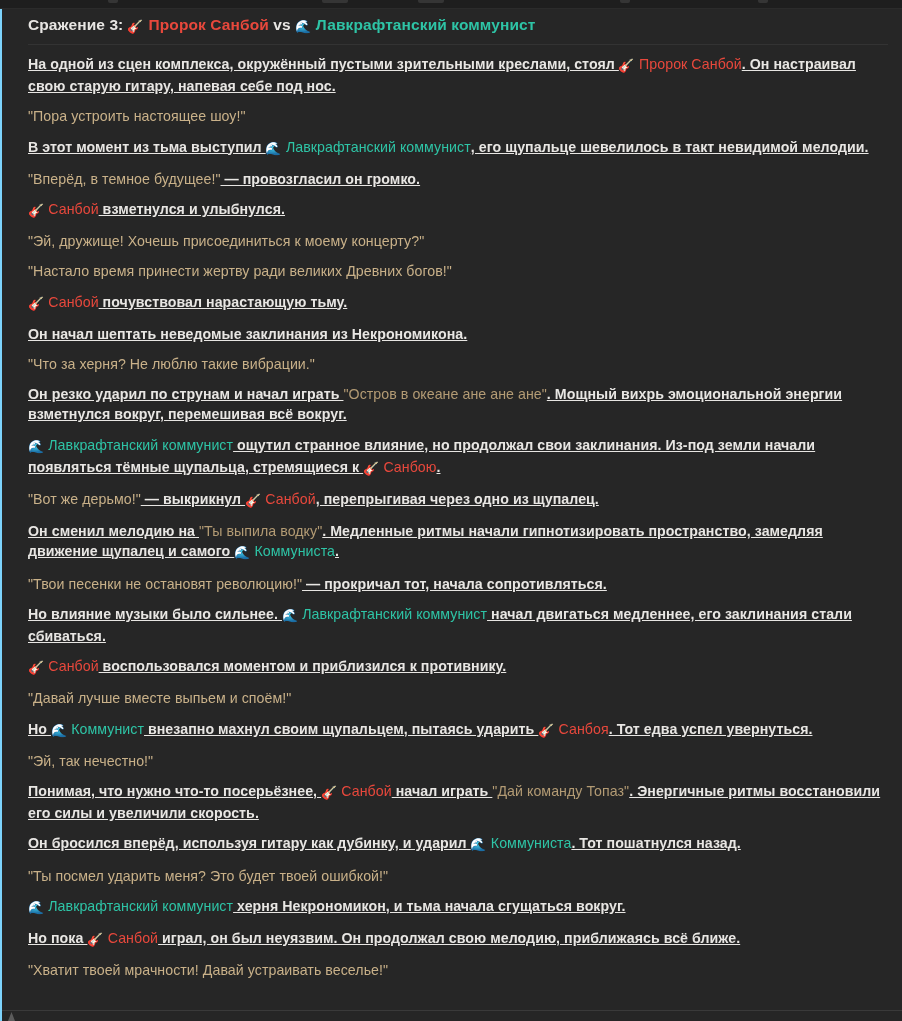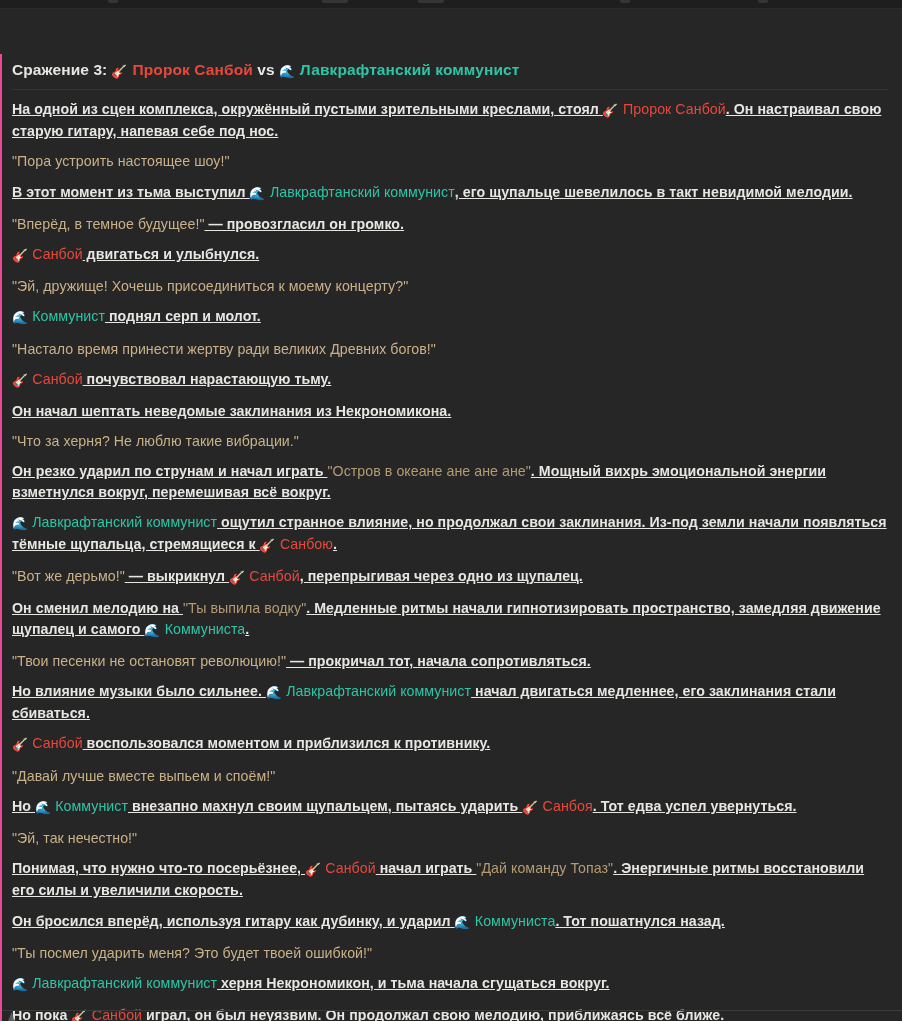--- a/index.html
+++ b/index.html
@@ -32,26 +32,25 @@
   .top-strip .ghost {
     position: absolute;
     top: -4px;
     height: 7px;
     background: #3a3a3a;
     border-radius: 2px;
     opacity: .85;
   }
   .chat-body {
     flex: 1 1 auto;
-    padding: 0 14px 0 10px;
+    padding: 0 14px 0 26px;
     background: #262626;
-    border-left: 2px solid #ec4899;
+    border-left: 2px solid #7dd3fc;
     position: relative;
     overflow: hidden;
-    margin-top: 45px;
   }
 
   
   .msg-header {
     padding: 6px 0 8px 0;
     border-bottom: 1px solid #333333;
     margin-bottom: 4px;
   }
   .msg-header .line {
     font-size: 15.5px;
@@ -145,23 +144,22 @@
         <span class="emoji">🌊</span>
         <span class="villain" style="font-weight:bold">Лавкрафтанский коммунист</span>
       </div>
     </div>
 
     <div id="paragraphs">
         <div class="para"><span class="bold">На одной из сцен комплекса, окружённый пустыми зрительными креслами, стоял </span><span class="emoji">🎸</span><span class="hero"> Пророк Санбой</span><span class="bold">. Он настраивал свою старую гитару, напевая себе под нос.</span></div>
         <div class="para dialogue"><span class="quote">"Пора устроить настоящее шоу!"</span></div>
         <div class="para"><span class="bold">В этот момент из тьма выступил </span><span class="emoji">🌊</span><span class="villain"> Лавкрафтанский коммунист</span><span class="bold">, его щупальце шевелилось в такт невидимой мелодии.</span></div>
         <div class="para"><span class="quote">"Вперёд, в темное будущее!"</span><span class="bold"> — провозгласил он громко.</span></div>
-        <div class="para"><span class="emoji">🎸</span><span class="hero"> Санбой</span><span class="bold"> двигаться и улыбнулся.</span></div>
+        <div class="para"><span class="emoji">🎸</span><span class="hero"> Санбой</span><span class="bold"> взметнулся и улыбнулся.</span></div>
         <div class="para dialogue"><span class="quote">"Эй, дружище! Хочешь присоединиться к моему концерту?"</span></div>
-        <div class="para"><span class="emoji">🌊</span><span class="villain"> Коммунист</span><span class="bold"> поднял серп и молот.</span></div>
         <div class="para dialogue"><span class="quote">"Настало время принести жертву ради великих Древних богов!"</span></div>
         <div class="para"><span class="emoji">🎸</span><span class="hero"> Санбой</span><span class="bold"> почувствовал нарастающую тьму.</span></div>
         <div class="para"><span class="bold">Он начал шептать неведомые заклинания из Некрономикона.</span></div>
         <div class="para dialogue"><span class="quote">"Что за херня? Не люблю такие вибрации."</span></div>
         <div class="para"><span class="bold">Он резко ударил по струнам и начал играть </span><span class="song">"Остров в океане ане ане ане"</span><span class="bold">. Мощный вихрь эмоциональной энергии взметнулся вокруг, перемешивая всё вокруг.</span></div>
         <div class="para"><span class="emoji">🌊</span><span class="villain"> Лавкрафтанский коммунист</span><span class="bold"> ощутил странное влияние, но продолжал свои заклинания. Из-под земли начали появляться тёмные щупальца, стремящиеся к </span><span class="emoji">🎸</span><span class="hero"> Санбою</span><span class="bold">.</span></div>
         <div class="para"><span class="quote">"Вот же дерьмо!"</span><span class="bold"> — выкрикнул </span><span class="emoji">🎸</span><span class="hero"> Санбой</span><span class="bold">, перепрыгивая через одно из щупалец.</span></div>
         <div class="para"><span class="bold">Он сменил мелодию на </span><span class="song">"Ты выпила водку"</span><span class="bold">. Медленные ритмы начали гипнотизировать пространство, замедляя движение щупалец и самого </span><span class="emoji">🌊</span><span class="villain"> Коммуниста</span><span class="bold">.</span></div>
         <div class="para"><span class="quote">"Твои песенки не остановят революцию!"</span><span class="bold"> — прокричал тот, начала сопротивляться.</span></div>
         <div class="para"><span class="bold">Но влияние музыки было сильнее. </span><span class="emoji">🌊</span><span class="villain"> Лавкрафтанский коммунист</span><span class="bold"> начал двигаться медленнее, его заклинания стали сбиваться.</span></div>

